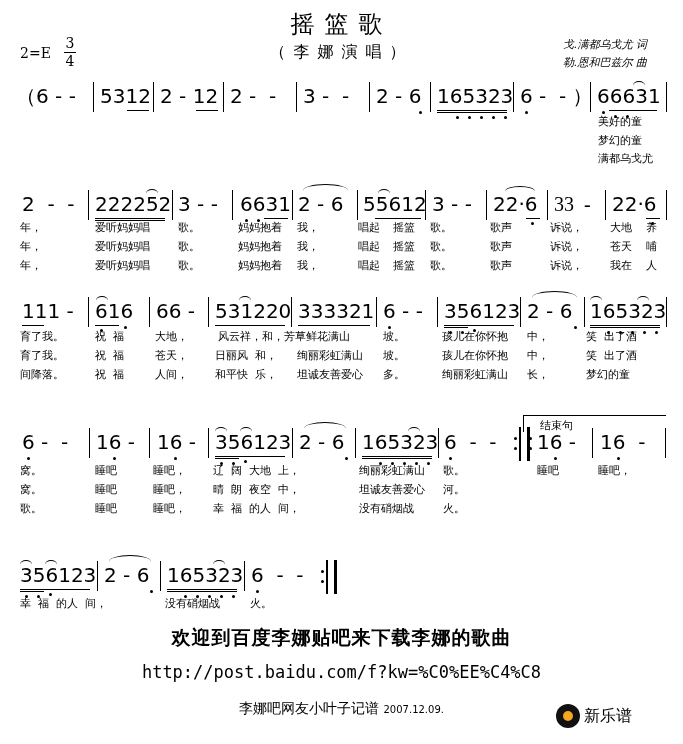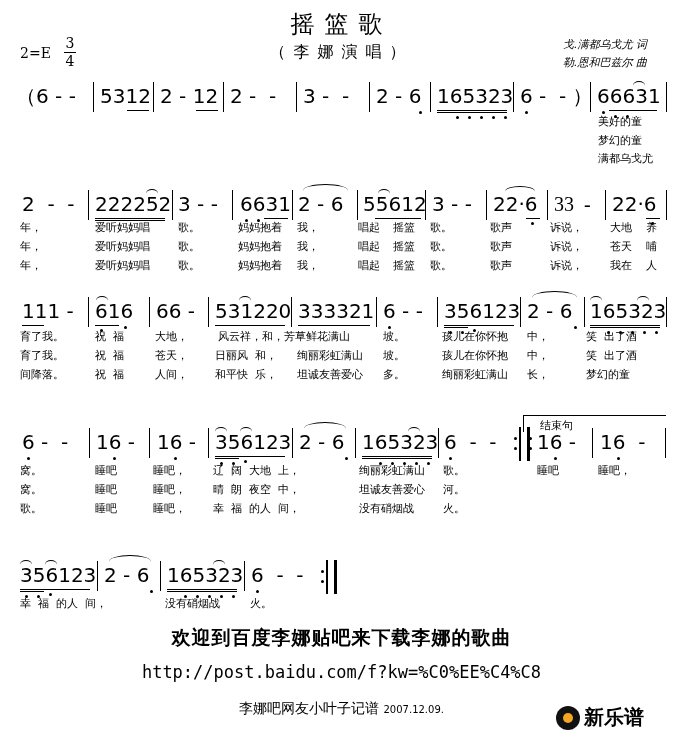--- a/index.html
+++ b/index.html
@@ -20,21 +20,21 @@
   .dot{position:absolute;width:3px;height:3px;border-radius:50%;background:#000;}
   .arc{position:absolute;border-top:1.3px solid #000;border-radius:50% 50% 0 0;height:8px;}
   .bracket{position:absolute;border-left:1px solid #000;border-top:1px solid #000;}
   .footer1{left:0;width:683px;top:625px;text-align:center;font-family:"DejaVu Serif",serif;font-weight:bold;font-size:19px;letter-spacing:1px;}
   .footer2{left:0;width:683px;top:662px;text-align:center;font-family:"DejaVu Sans Mono",monospace;font-size:17px;}
   .footer3{left:0;width:683px;top:700px;text-align:center;font-family:"DejaVu Serif",serif;font-size:14px;}
   .footer3 .date{font-size:10px;font-family:"DejaVu Sans",sans-serif;}
   .logo{left:556px;top:704px;display:flex;align-items:center;gap:4px;}
   .disc{width:24px;height:24px;border-radius:50%;background:#111;position:relative;}
   .disc:after{content:"";position:absolute;left:7px;top:7px;width:10px;height:10px;border-radius:50%;background:#f5a623;}
-  .logo-text{font-weight:bold;font-size:20px;font-family:"DejaVu Sans",sans-serif;}
+  .logo-text{font-weight:normal;font-size:16px;font-family:"DejaVu Sans",sans-serif;}
 </style>
 </head>
 <body>
 
 <div class="abs title">摇篮歌</div>
 <div class="abs subtitle">（李娜演唱）</div>
 <div class="abs key">2=E</div>
 <div class="abs frac">
   <div>3</div>
   <div class="line">4</div>

